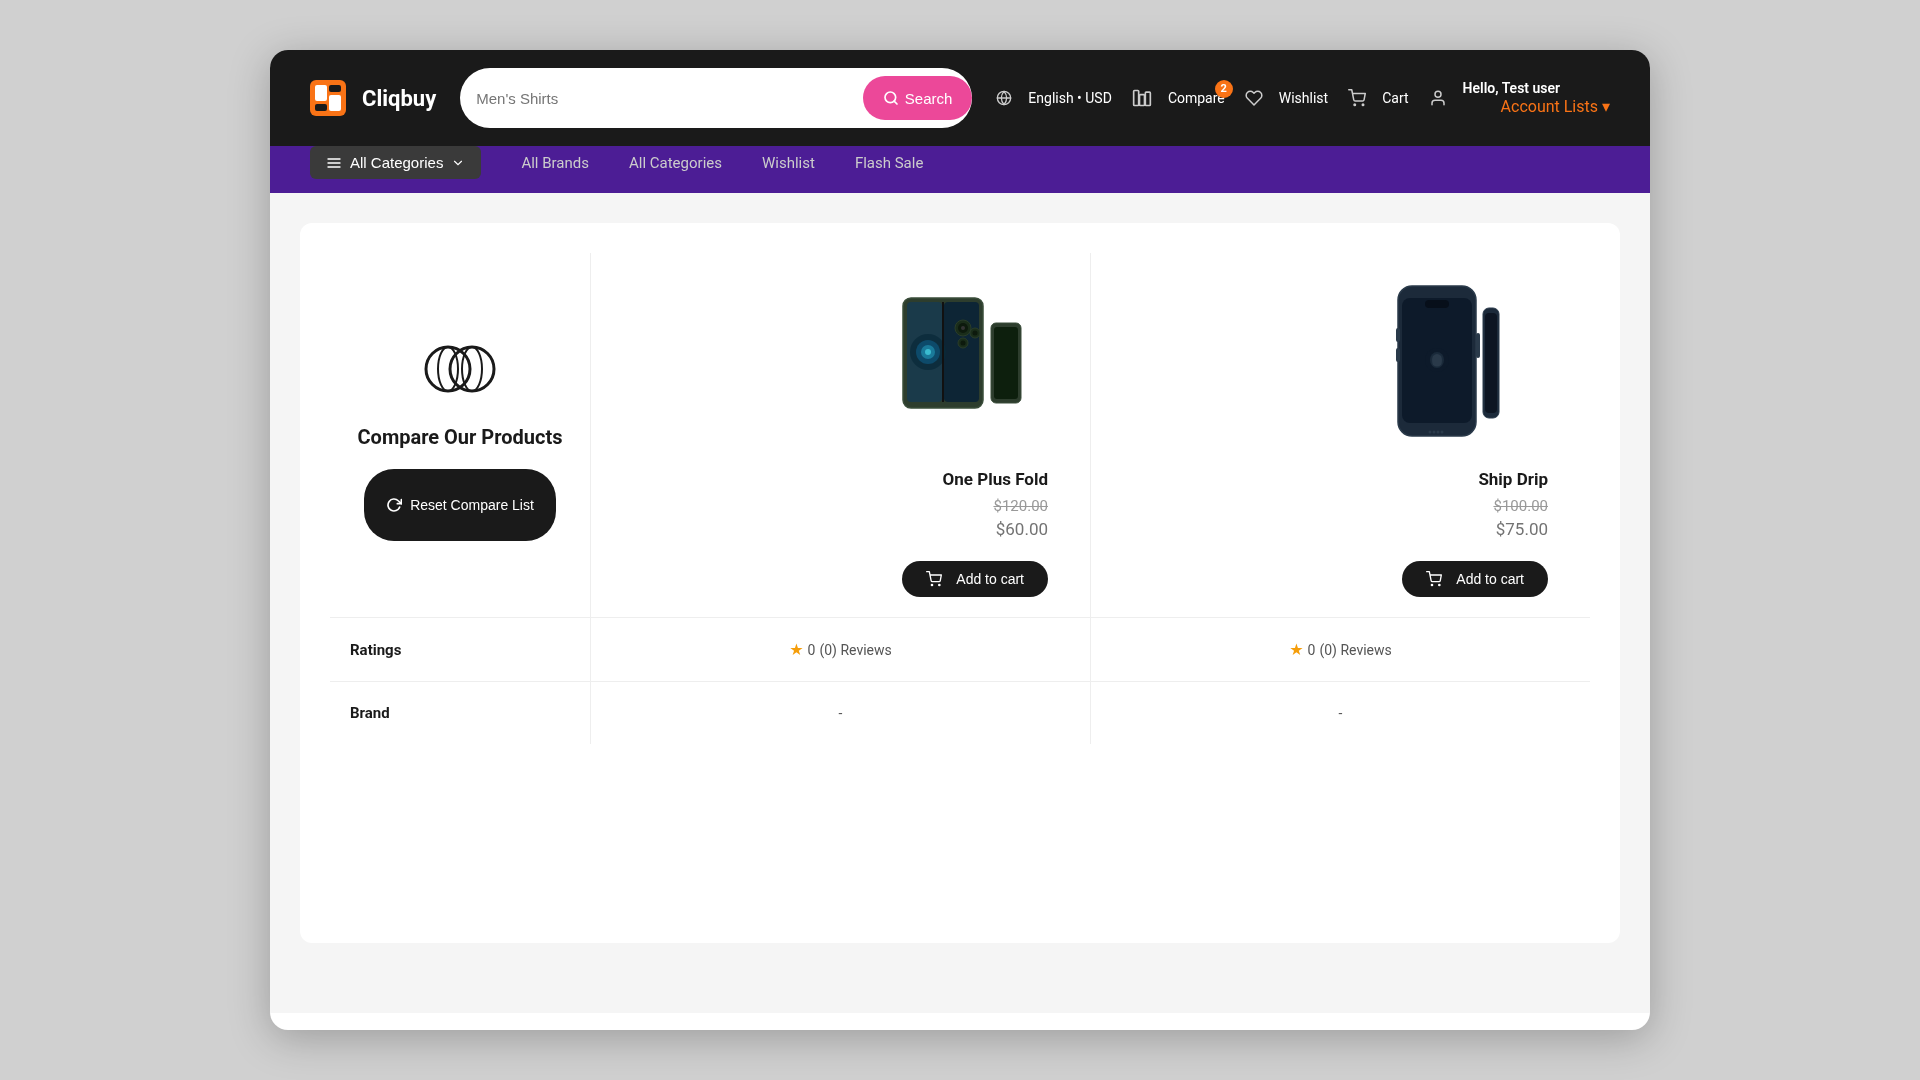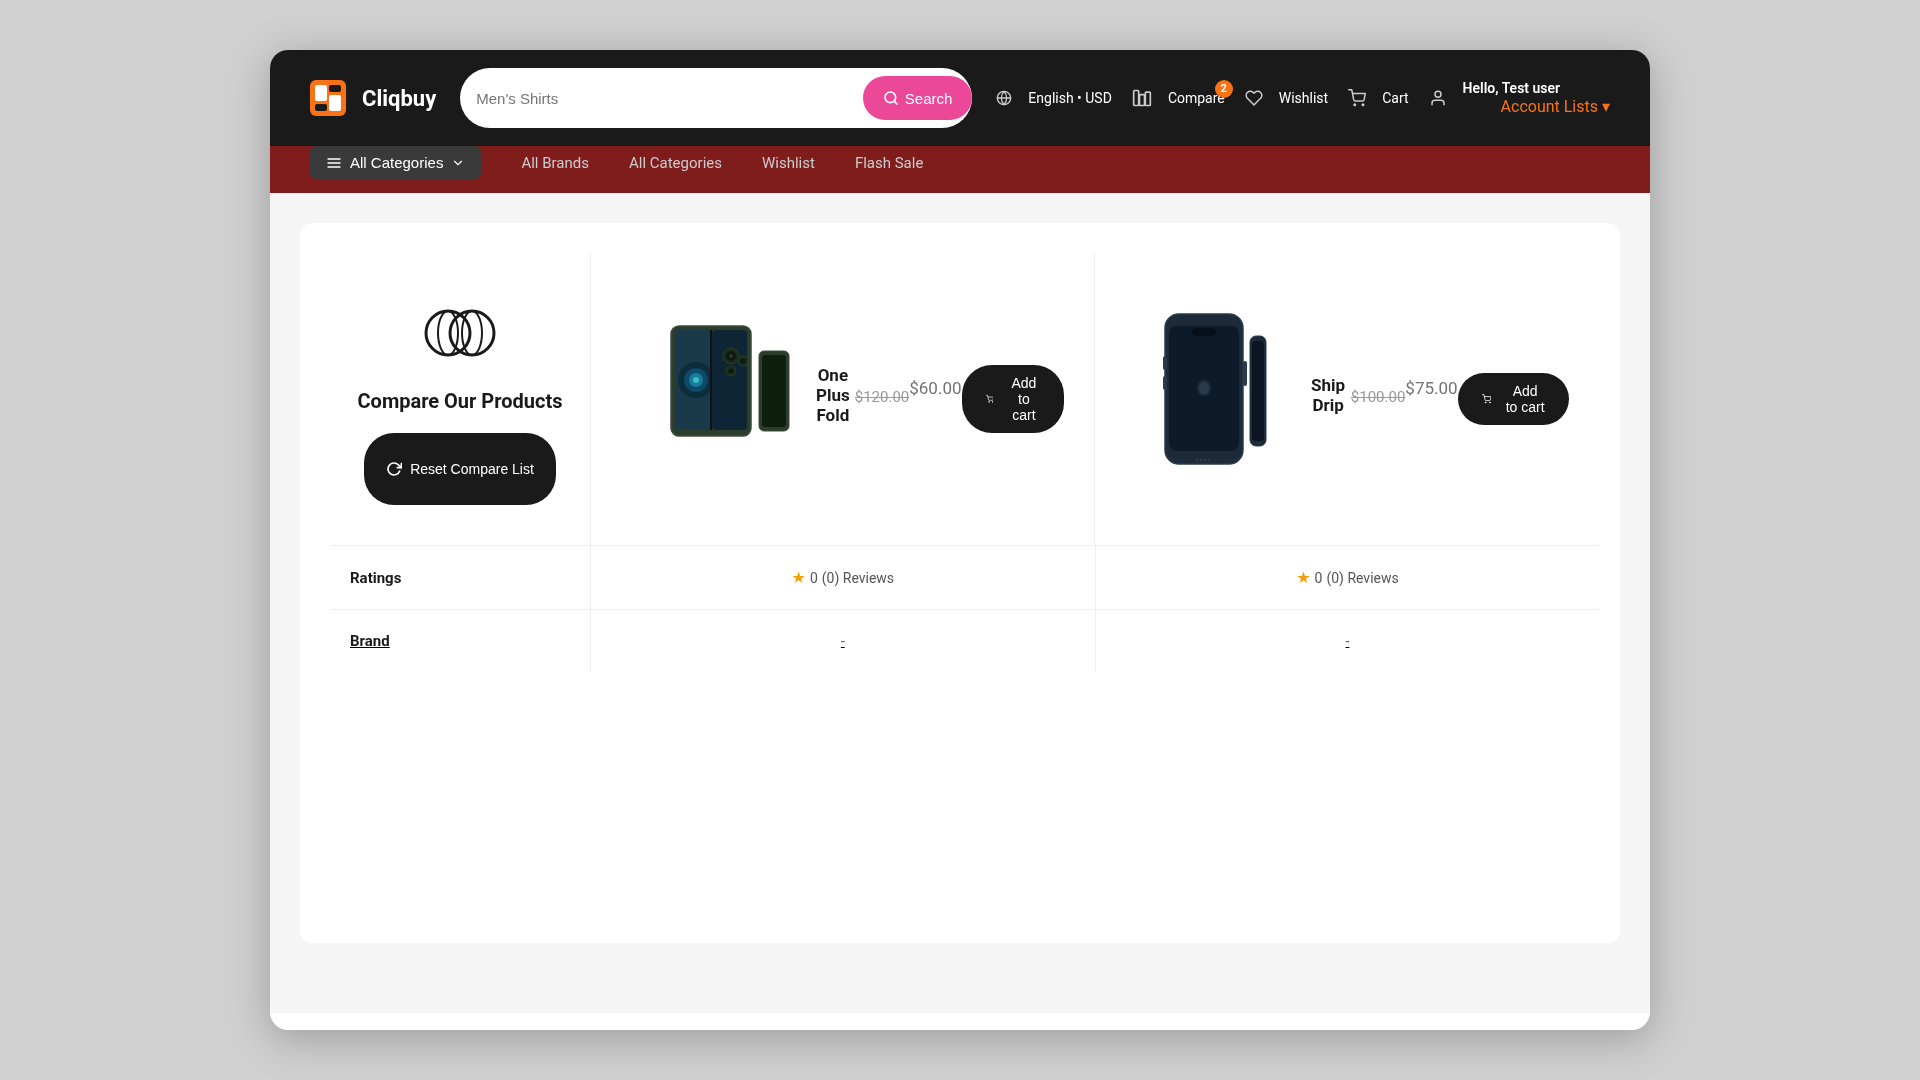--- a/index.html
+++ b/index.html
@@ -115,21 +115,21 @@
     .user-info {
       display: flex;
       flex-direction: column;
       align-items: flex-start;
       line-height: 1.3;
     }
     .user-name { font-weight: 600; font-size: 14px; }
     .user-sub { font-size: 16px; color: #f97316; margin-left: 38px; }
     
     .nav {
-      background: #7f1d1d;
+      background: #4c1d95;
       padding: 0 40px 14px;
       display: flex;
       align-items: center;
       gap: 40px;
     }
     .nav-categories-btn {
       background: #3a3a3a;
       color: #fff;
       border: none;
       border-radius: 6px;
@@ -192,23 +192,23 @@
       cursor: pointer;
       display: flex;
       align-items: center;
       gap: 8px;
       font-size: 14px;
       font-weight: 500;
     }
     
     .product-col {
       display: flex;
-      flex-direction: row;
-      align-items: center;
-      padding: 20px 30px;
+      flex-direction: column;
+      align-items: flex-end;
+      padding: 20px 42px;
       border-left: 1px solid #eee;
     }
     .product-image {
       width: 200px;
       height: 180px;
       display: flex;
       align-items: center;
       justify-content: center;
       margin-bottom: 16px;
     }
@@ -268,21 +268,20 @@
       font-size: 14px;
       color: #555;
       gap: 4px;
     }
     .star-icon { color: #f59e0b; font-size: 16px; }
     .brand-row {
       grid-column: 1 / -1;
       display: grid;
       grid-template-columns: 260px 1fr 1fr;
       border-top: 1px solid #eee;
-      text-decoration: underline;
     }
 
     
     .phone-svg {
       width: 180px;
       height: 170px;
     }
     .laptop-svg {
       width: 190px;
       height: 170px;

